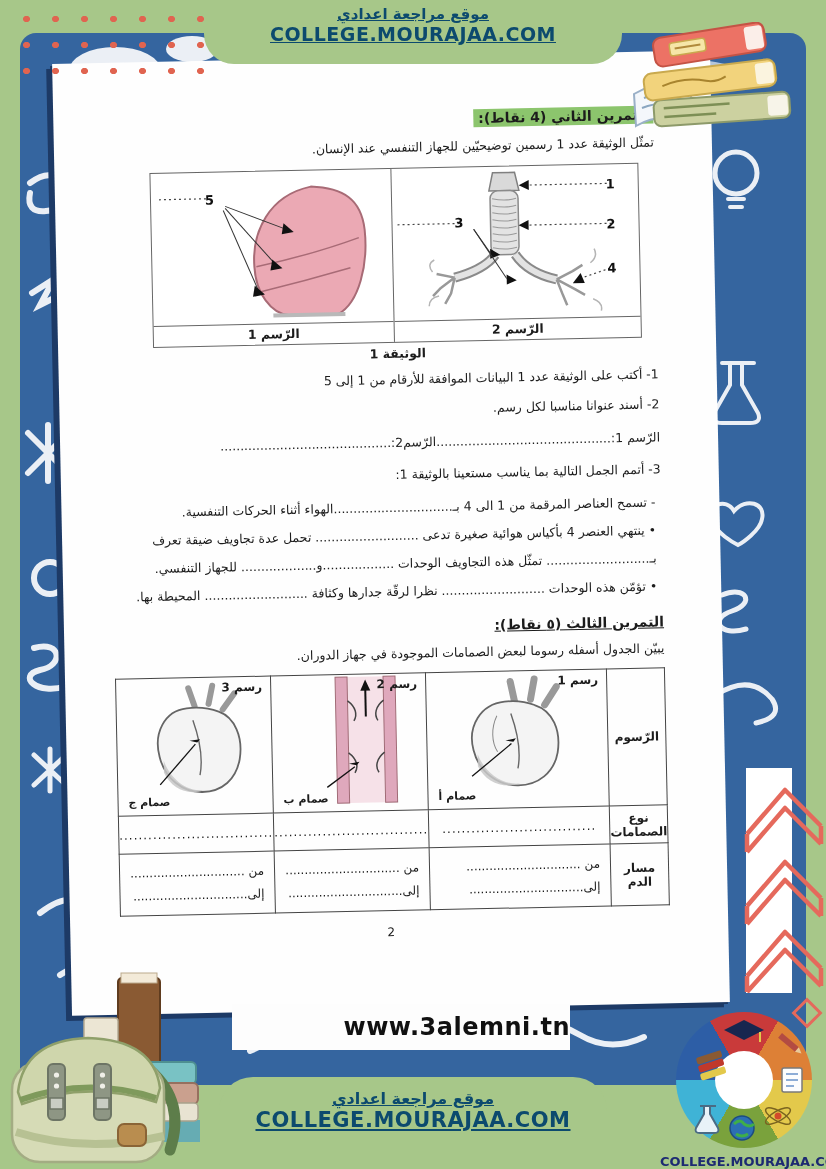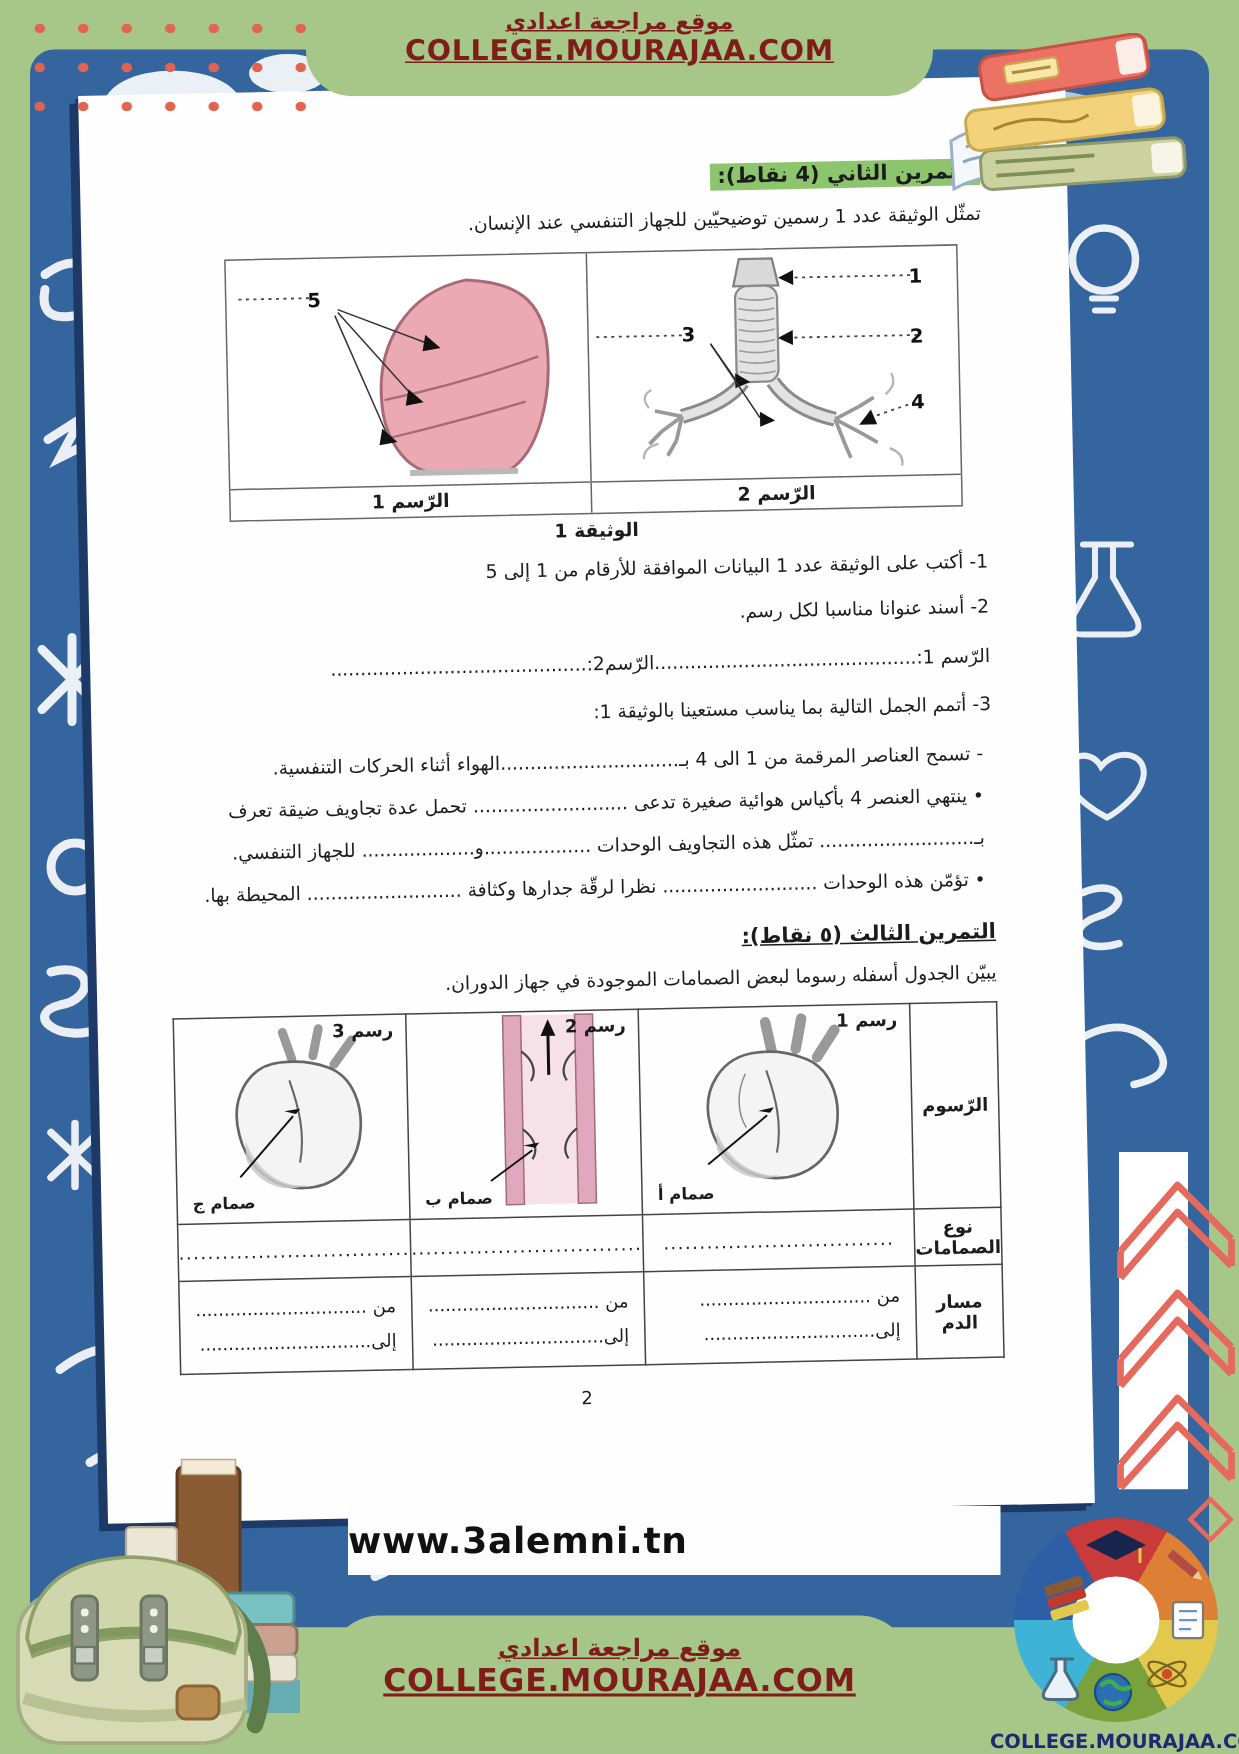--- a/index.html
+++ b/index.html
@@ -17,21 +17,21 @@
   .doodles{ position:absolute; left:20px; top:33px; width:786px; height:1052px; z-index:1; pointer-events:none;}
   
   .dotgrid{
     position:absolute; left:6px; top:2px; width:212px; height:82px; z-index:4;
     background-image: radial-gradient(#e06450 3.2px, rgba(0,0,0,0) 3.8px);
     background-size: 29px 26px; background-position: 6px 4px;
   }
   
   .tab{
     position:absolute; left:50%; transform:translateX(-50%);
-    background:#a7c789; z-index:5; text-align:center; color:#7f1d1d;
+    background:#a7c789; z-index:5; text-align:center; color:#0c4a6e;
   }
   .tab-top{ top:0; width:418px; height:64px; border-radius:0 0 30px 30px; padding-top:5px;}
   .tab-bottom{ bottom:0; width:388px; height:92px; border-radius:34px 34px 0 0; padding-top:12px;}
   .tab .l1{ font-weight:bold; font-size:15px; text-decoration:underline; }
   .tab .l2{ font-weight:bold; font-size:19px; text-decoration:underline; letter-spacing:.5px;}
   .tab-bottom .l1{ font-size:16px; }
   .tab-bottom .l2{ font-size:21px; }
   .bottomband{ position:absolute; left:0; bottom:0; width:826px; height:84px; background:#a7c789; z-index:3;}
   
   .page{
@@ -59,22 +59,22 @@
   .ex3-table td{ border:1px solid #444; vertical-align:middle; }
   .hdr-cell{ width:80px; text-align:center; font-weight:bold; font-size:12px; }
   .draw-cell{ position:relative; height:135px; }
   .draw-cap{ position:absolute; top:3px; left:10px; font-size:12px; font-weight:bold;} 
   .draw-cap{ left:auto; right:8px; }
   .valve-label{ position:absolute; bottom:6px; right:auto; left:10px; font-size:11px; font-weight:bold; }
   .type-cell{ height:38px; text-align:center; font-size:12px; letter-spacing:1px; }
   .path-cell{ height:62px; font-size:12px; padding:4px 10px; line-height:1.9; }
   .pagenum{ text-align:center; margin-top:14px; font-size:12px; }
   
-  .wm-strip{ position:absolute; left:232px; top:1004px; width:435px; height:46px; background:#fdfdfd; z-index:4;
-             display:flex; align-items:center; justify-content:flex-start; }
+  .wm-strip{ position:absolute; left:232px; top:1004px; width:338px; height:46px; background:#fdfdfd; z-index:4;
+             display:flex; align-items:center; justify-content:flex-end; }
   .wm-text{ font-weight:bold; font-size:24px; color:#111; letter-spacing:.5px; }
   
   .books-tr{ position:absolute; left:628px; top:22px; z-index:6; }
   .backpack-bl{ position:absolute; left:0px; top:972px; z-index:6; }
   .chevrons{ position:absolute; left:733px; top:768px; z-index:2; }
   
   .logo{ position:absolute; left:660px; top:1010px; width:166px; height:159px; z-index:7; }
   .logo-ring{
     position:absolute; left:16px; top:2px; width:136px; height:136px; border-radius:50%;
     background:conic-gradient(from -30deg, #c93a3a 0 60deg, #dd8036 0 120deg, #e3c94b 0 180deg,

